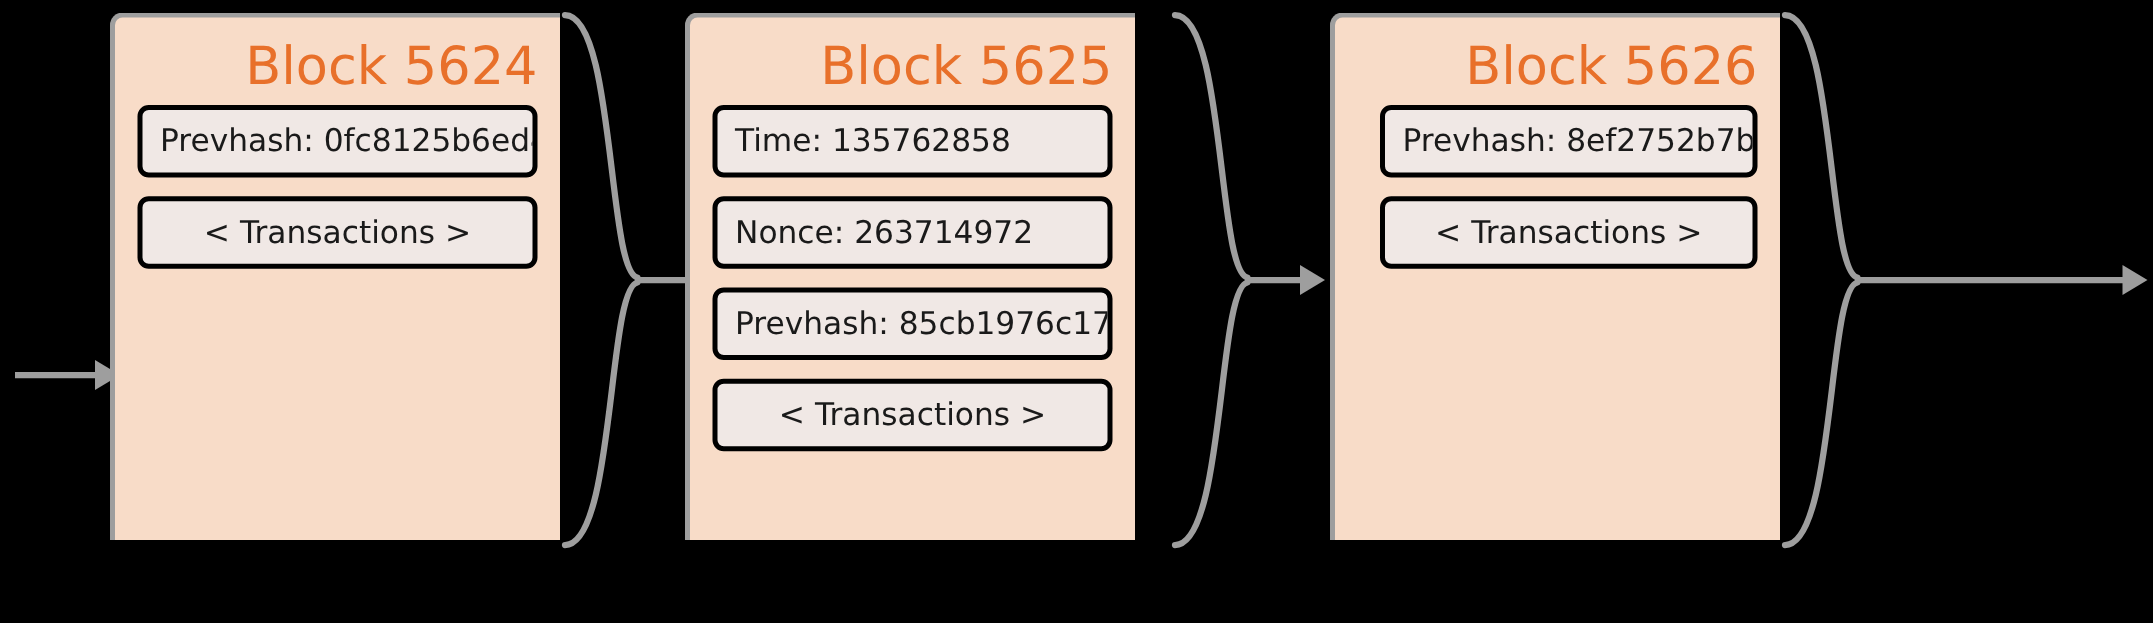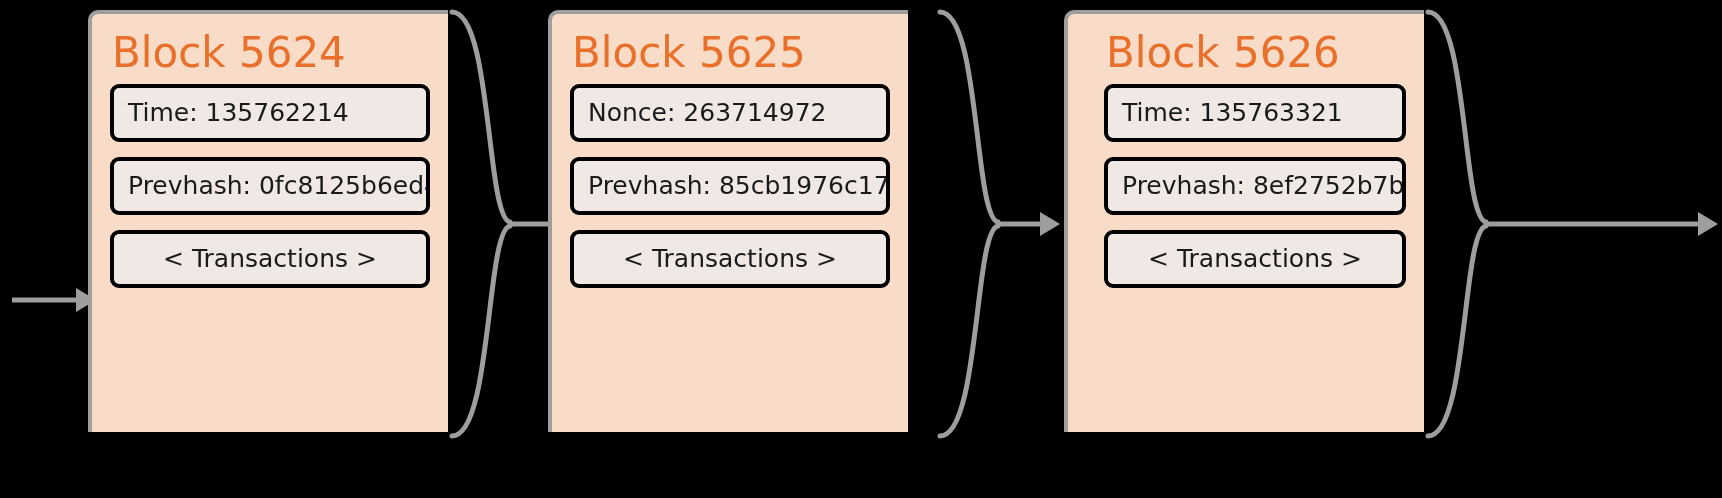--- a/index.html
+++ b/index.html
@@ -22,20 +22,21 @@
   }
   .block-title{
     color:#e8702a;
     font-size:42px;
     line-height:1;
     padding-top:18px;
     padding-bottom:10px;
     padding-left:2px;
     letter-spacing:0px;
     white-space:nowrap;
+    text-align:right;
   }
   .field{
     background:#f0e8e5;
     border:4px solid #000;
     border-radius:9px;
     height:58px;
     line-height:50px;
     margin-bottom:15px;
     font-size:25px;
     color:#1a1a1a;
@@ -54,49 +55,48 @@
 
 <div id="stage">
 
   <svg class="edge-arrow" style="left:10px;top:280px;" width="90" height="40" viewBox="0 0 90 40">
     <line x1="2" y1="20" x2="70" y2="20" stroke="#9e9e9e" stroke-width="5"></line>
     <path d="M 66 8 L 86 20 L 66 32 Z" fill="#9e9e9e"></path>
   </svg>
 
   <div class="block" style="left:88px;">
     <div class="block-title">Block 5624</div>
-    <div class="field">Time: 135762214</div>
     <div class="field">Prevhash: 0fc8125b6ed4</div>
     <div class="field tx">&lt; Transactions &gt;</div>
   </div>
 
   <svg class="connector" style="left:448px;top:8px;" width="130" height="432" viewBox="0 0 130 432">
     <path d="M 4 4 C 44 4 38 210 62 214" fill="none" stroke="#9e9e9e" stroke-width="5" stroke-linecap="round"></path>
     <path d="M 4 428 C 44 428 38 222 62 218" fill="none" stroke="#9e9e9e" stroke-width="5" stroke-linecap="round"></path>
     <line x1="60" y1="216" x2="108" y2="216" stroke="#9e9e9e" stroke-width="5"></line>
     <path d="M 104 204 L 124 216 L 104 228 Z" fill="#9e9e9e"></path>
   </svg>
 
   <div class="block" style="left:548px;">
     <div class="block-title">Block 5625</div>
+    <div class="field">Time: 135762858</div>
     <div class="field">Nonce: 263714972</div>
     <div class="field">Prevhash: 85cb1976c171</div>
     <div class="field tx">&lt; Transactions &gt;</div>
   </div>
 
   <svg class="connector" style="left:936px;top:8px;" width="130" height="432" viewBox="0 0 130 432">
     <path d="M 4 4 C 44 4 38 210 62 214" fill="none" stroke="#9e9e9e" stroke-width="5" stroke-linecap="round"></path>
     <path d="M 4 428 C 44 428 38 222 62 218" fill="none" stroke="#9e9e9e" stroke-width="5" stroke-linecap="round"></path>
     <line x1="60" y1="216" x2="108" y2="216" stroke="#9e9e9e" stroke-width="5"></line>
     <path d="M 104 204 L 124 216 L 104 228 Z" fill="#9e9e9e"></path>
   </svg>
 
   <div class="block" style="left:1064px;padding-left:36px;">
     <div class="block-title">Block 5626</div>
-    <div class="field">Time: 135763321</div>
     <div class="field">Prevhash: 8ef2752b7bc3</div>
     <div class="field tx">&lt; Transactions &gt;</div>
   </div>
 
   <svg class="connector" style="left:1424px;top:8px;" width="298" height="432" viewBox="0 0 298 432">
     <path d="M 4 4 C 44 4 38 210 62 214" fill="none" stroke="#9e9e9e" stroke-width="5" stroke-linecap="round"></path>
     <path d="M 4 428 C 44 428 38 222 62 218" fill="none" stroke="#9e9e9e" stroke-width="5" stroke-linecap="round"></path>
     <line x1="60" y1="216" x2="278" y2="216" stroke="#9e9e9e" stroke-width="5"></line>
     <path d="M 274 204 L 294 216 L 274 228 Z" fill="#9e9e9e"></path>
   </svg>

